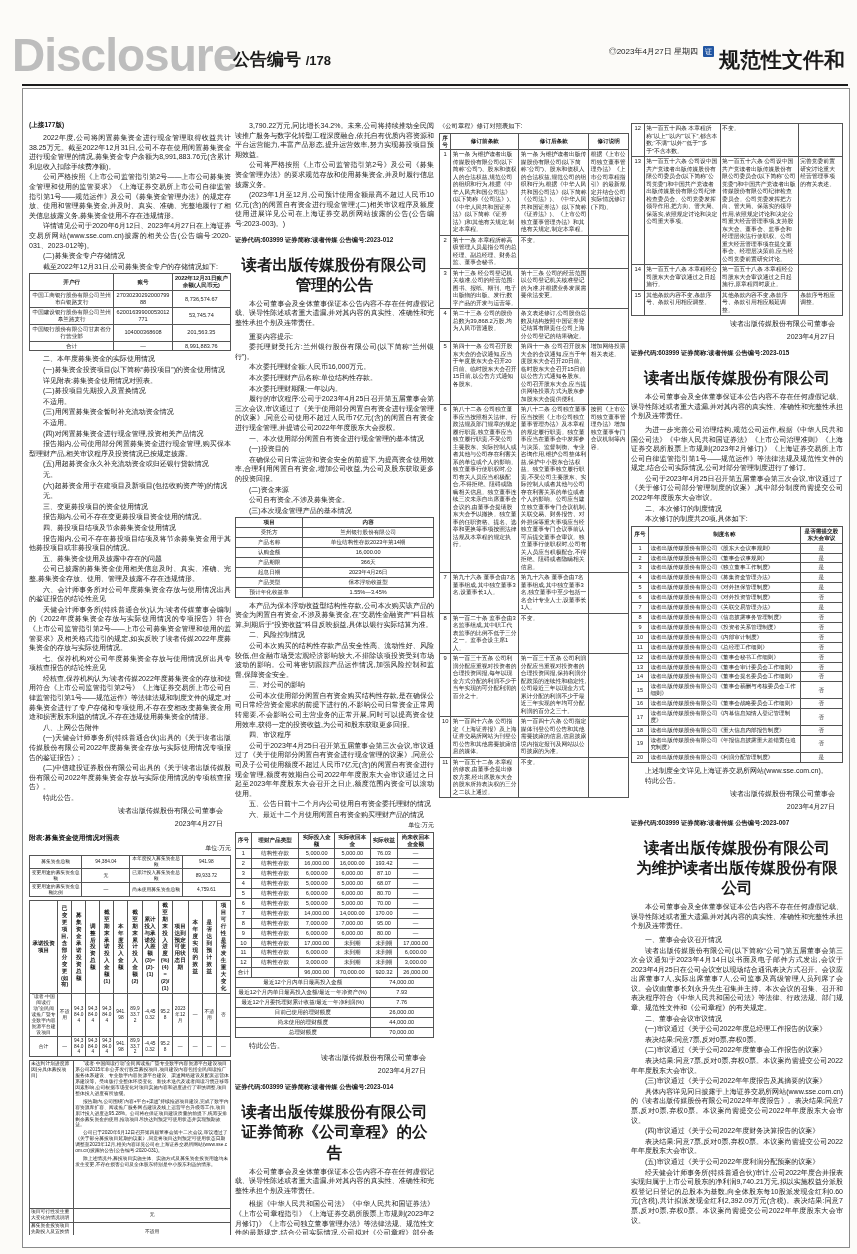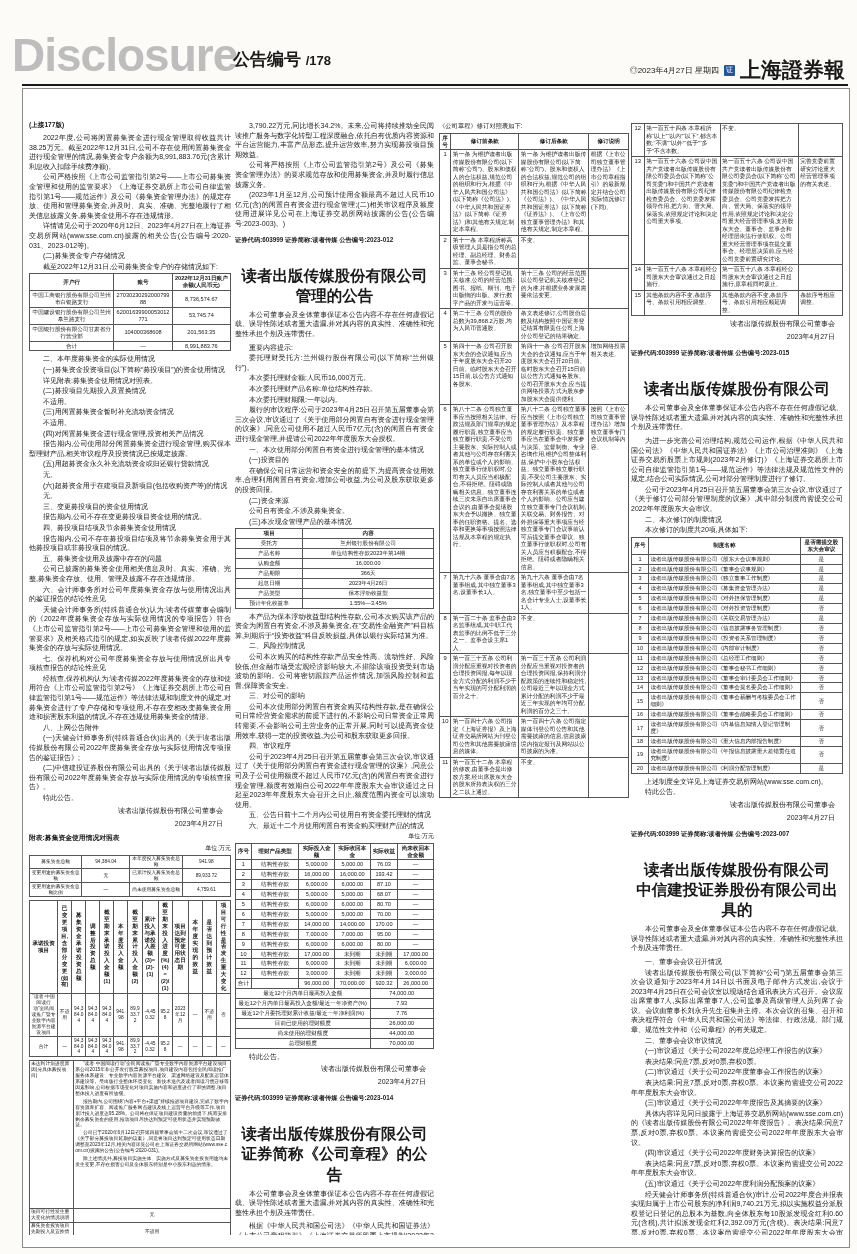--- a/index.html
+++ b/index.html
@@ -3,42 +3,42 @@
 <meta charset="utf-8">
 <style>
   html,body{margin:0;padding:0}
   body{width:857px;height:1254px;position:relative;background:#fcfbf8;
        font-family:"Liberation Sans",sans-serif;color:#1a1a1a;overflow:hidden}
   
   .mast-word{position:absolute;left:12px;top:28px;font-size:46px;font-weight:bold;
              color:#bdbdbd;letter-spacing:-1px}
   .mast-cn{position:absolute;left:233px;top:48px;font-size:17px;font-weight:bold}
   .mast-page{font-size:13px;font-weight:bold}
-  .mast-right{position:absolute;right:12px;top:56px;display:flex;align-items:center;gap:5px}
+  .mast-right{position:absolute;right:12px;top:46px;display:flex;gap:5px}
   .mast-date{font-size:8px;color:#222}
   .logo-seal{width:11px;height:11px;background:#2256a2;color:#fff;font-size:7px;
              display:flex;align-items:center;justify-content:center;border-radius:1px}
   .mast-paper{font-size:21px;font-weight:bold;font-family:"Liberation Serif",serif}
   .rule{position:absolute;left:22px;top:84px;width:826px;height:2px;background:#1a1a1a}
   
   .frame{position:absolute;left:22px;top:88px;width:826px;height:1158px;
          border:1px solid #8a8a8a;background:#fff}
   .col{position:absolute;top:32px;height:1114px;overflow:hidden}
   #c1{left:6px;width:202px}
   #c2{left:212px;width:199px}
   #c3{left:416px;width:190px}
   #c4{left:608px;width:212px}
   
   .p{font-size:7px;line-height:9.6px;text-align:justify;margin:0 0 1px;text-indent:2em}
   .np{text-indent:0}
   .cont{font-size:6.6px;font-weight:bold;margin:0 0 3px}
   .cl{font-size:6.3px;font-weight:bold;margin:7px 0 2px;white-space:nowrap;overflow:hidden}
   .bh{font-size:15.5px;font-weight:bold;text-align:center;line-height:1.3;
       font-family:"Liberation Serif",serif;margin:0}
-  .bh-wrap{margin:21px 0 5px}
+  .bh-wrap{margin:10px 0 5px}
   .st{font-size:7px;line-height:9.6px;text-align:justify;text-indent:2em;margin:2px 0 3px;
       font-family:"Liberation Serif",serif}
   .sig{font-size:7px;text-align:right;line-height:10px;margin:3px 8px 2px 0}
   .unit{font-size:6px;text-align:right;margin:1px 0 0}
   .attach{font-size:6.8px;font-weight:bold;margin:4px 0 0}
   
   table{border-collapse:collapse;width:100%;table-layout:fixed;margin:2px 0 3px}
   td,th{border:0.6px solid #555;font-size:5.6px;line-height:6.9px;padding:1px 1.5px;
         text-align:center;vertical-align:middle;word-break:break-all;font-weight:normal}
   th{font-weight:bold}
@@ -54,21 +54,21 @@
 <body>
 
 <div class="mast-word">Disclosure</div>
 <div class="mast-cn">
   <span>公告编号</span>
   <span class="mast-page">/178</span>
 </div>
 <div class="mast-right">
   <span class="mast-date">◎2023年4月27日 星期四</span>
   <span class="logo-seal">证</span>
-  <span class="mast-paper">上海證券報</span>
+  <span class="mast-paper">规范性文件和</span>
 </div>
 <div class="rule"></div>
 
 <div class="frame">
 
   <div class="col" id="c1">
     <div class="cont">(上接177版)</div>
     <div>
         <p class="p">2022年度,公司将闲置募集资金进行现金管理取得收益共计38.25万元。截至2022年12月31日,公司不存在使用闲置募集资金进行现金管理的情况,募集资金专户余额为8,991,883.76元(含累计利息收入扣除手续费净额)。</p>
         <p class="p">公司严格按照《上市公司监管指引第2号——上市公司募集资金管理和使用的监管要求》《上海证券交易所上市公司自律监管指引第1号——规范运作》及公司《募集资金管理办法》的规定存放、使用和管理募集资金,并及时、真实、准确、完整地履行了相关信息披露义务,募集资金使用不存在违规情形。</p>
@@ -783,21 +783,21 @@
         <p class="p">上述制度全文详见上海证券交易所网站(www.sse.com.cn)。</p>
         <p class="p">特此公告。</p>
       </div>
     <div>
         <div class="sig">读者出版传媒股份有限公司董事会</div>
         <div class="sig">2023年4月27日</div>
       </div>
     <div class="cl">证券代码:603999     证券简称:读者传媒     公告编号:2023-007</div>
     <div class="bh-wrap">
         <div class="bh">读者出版传媒股份有限公司</div>
-        <div class="bh">中信建投证券股份有限公司出具的</div>
+        <div class="bh">为维护读者出版传媒股份有限公司</div>
       </div>
     <p class="st">本公司董事会及全体董事保证本公告内容不存在任何虚假记载、误导性陈述或者重大遗漏,并对其内容的真实性、准确性和完整性承担个别及连带责任。</p>
     <p class="p">一、董事会会议召开情况</p>
     <p class="p">读者出版传媒股份有限公司(以下简称“公司”)第五届董事会第三次会议通知于2023年4月14日以书面及电子邮件方式发出,会议于2023年4月25日在公司会议室以现场结合通讯表决方式召开。会议应出席董事7人,实际出席董事7人,公司监事及高级管理人员列席了会议。会议由董事长刘永升先生召集并主持。本次会议的召集、召开和表决程序符合《中华人民共和国公司法》等法律、行政法规、部门规章、规范性文件和《公司章程》的有关规定。</p>
     <p class="p">二、董事会会议审议情况</p>
     <div>
         <div>
           <p class="p">(一)审议通过《关于公司2022年度总经理工作报告的议案》</p>
           <p class="p">表决结果:同意7票,反对0票,弃权0票。</p>
         </div>

